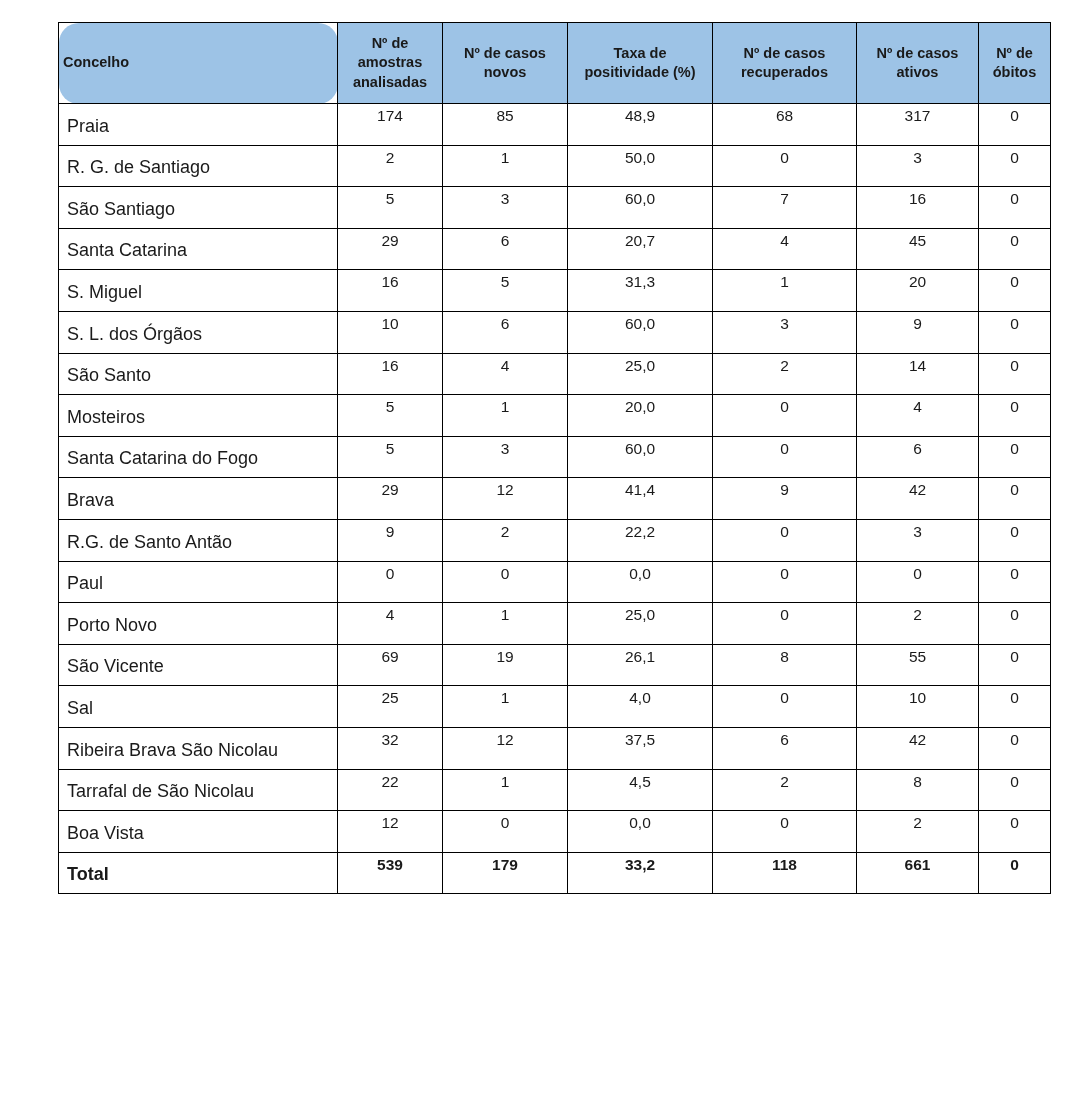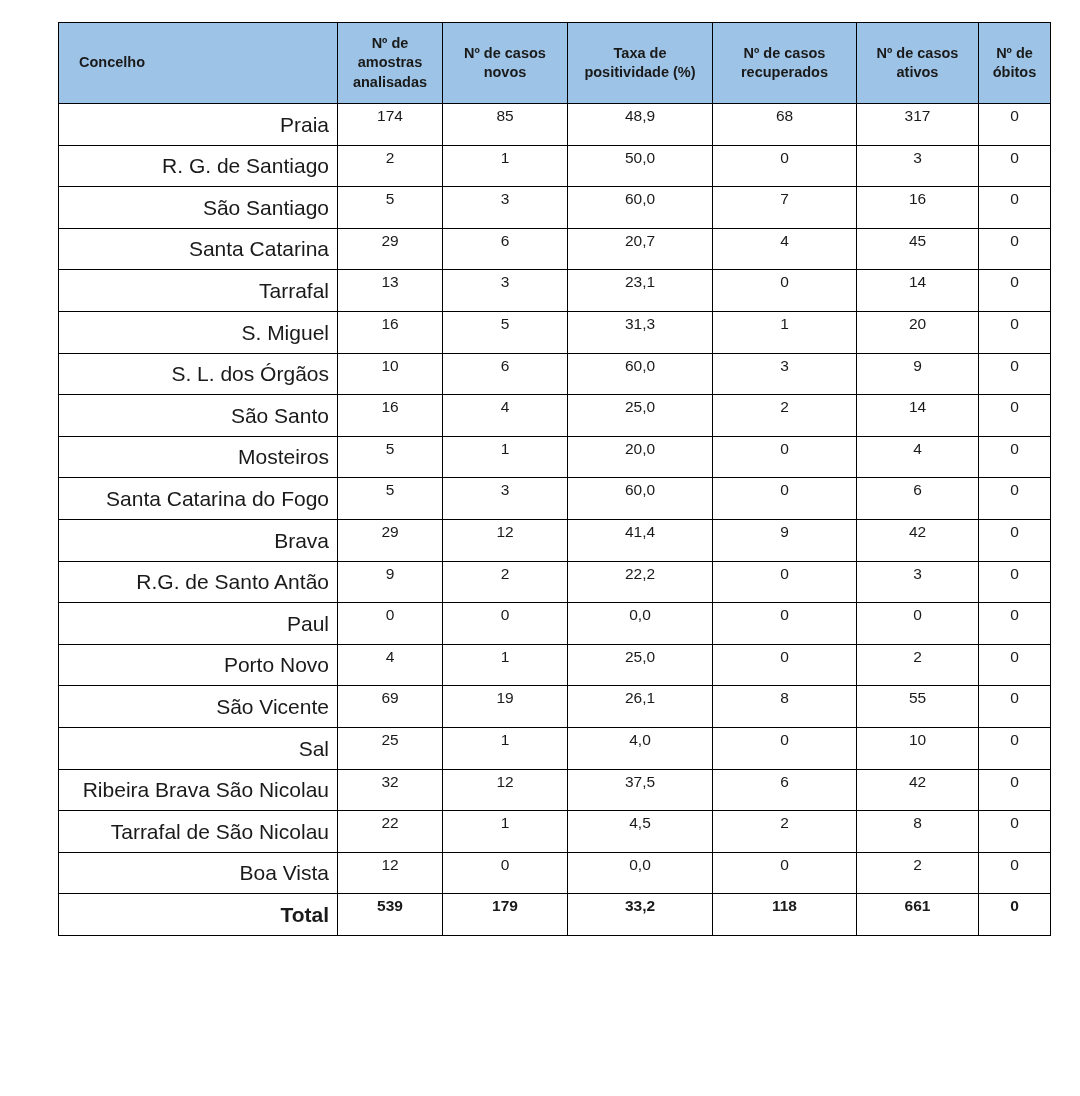--- a/index.html
+++ b/index.html
@@ -37,30 +37,31 @@
     font-size: 14.5px;
     line-height: 1.32;
     text-align: center;
     vertical-align: middle;
     height: 76px;
     padding: 2px 4px;
     color: #1a1a1a;
   }
   thead th.name {
     text-align: left;
-    padding-left: 20px;
+    padding-left: 4px;
+    border-radius: 20px;
   }
   tbody tr, tfoot tr {
     height: 41.6px;
   }
   td.name {
-    text-align: right;
+    text-align: left;
     vertical-align: bottom;
     padding: 2px 8px 8px 8px;
-    font-size: 21px;
+    font-size: 18px;
   }
   td.num {
     text-align: center;
     vertical-align: top;
     padding: 3px 4px 2px 4px;
     font-size: 15.5px;
   }
   tfoot td {
     font-weight: bold;
   }
@@ -121,29 +122,20 @@
         <tr>
     <td class="name">Santa Catarina</td>
     <td class="num">29</td>
     <td class="num">6</td>
     <td class="num">20,7</td>
     <td class="num">4</td>
     <td class="num">45</td>
     <td class="num">0</td>
   </tr>
         <tr>
-    <td class="name">Tarrafal</td>
-    <td class="num">13</td>
-    <td class="num">3</td>
-    <td class="num">23,1</td>
-    <td class="num">0</td>
-    <td class="num">14</td>
-    <td class="num">0</td>
-  </tr>
-        <tr>
     <td class="name">S. Miguel</td>
     <td class="num">16</td>
     <td class="num">5</td>
     <td class="num">31,3</td>
     <td class="num">1</td>
     <td class="num">20</td>
     <td class="num">0</td>
   </tr>
         <tr>
     <td class="name">S. L. dos Órgãos</td>

